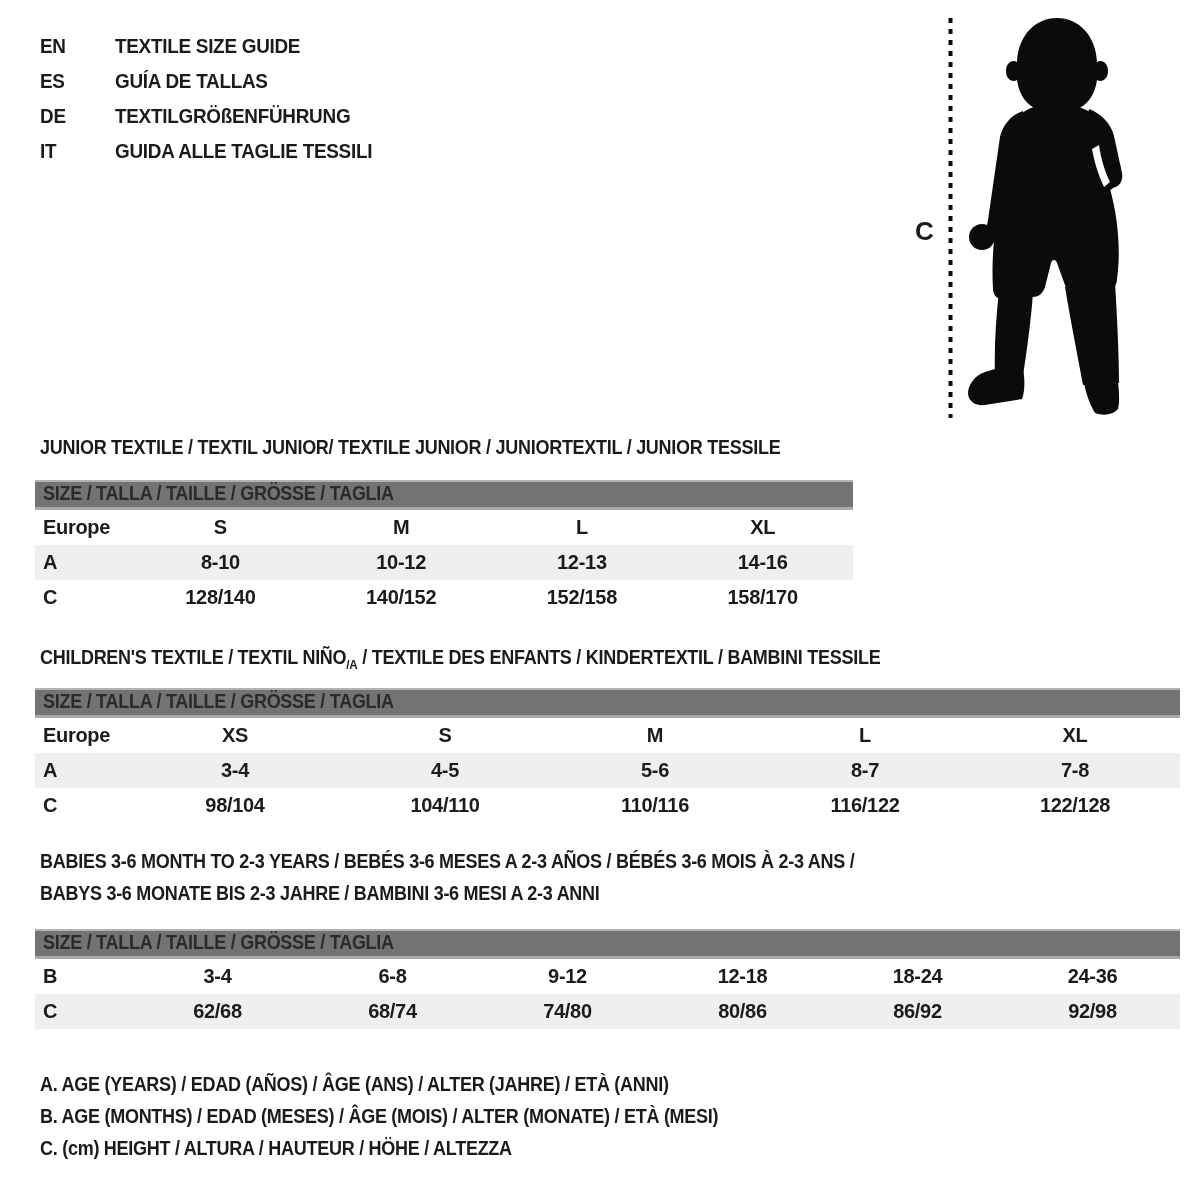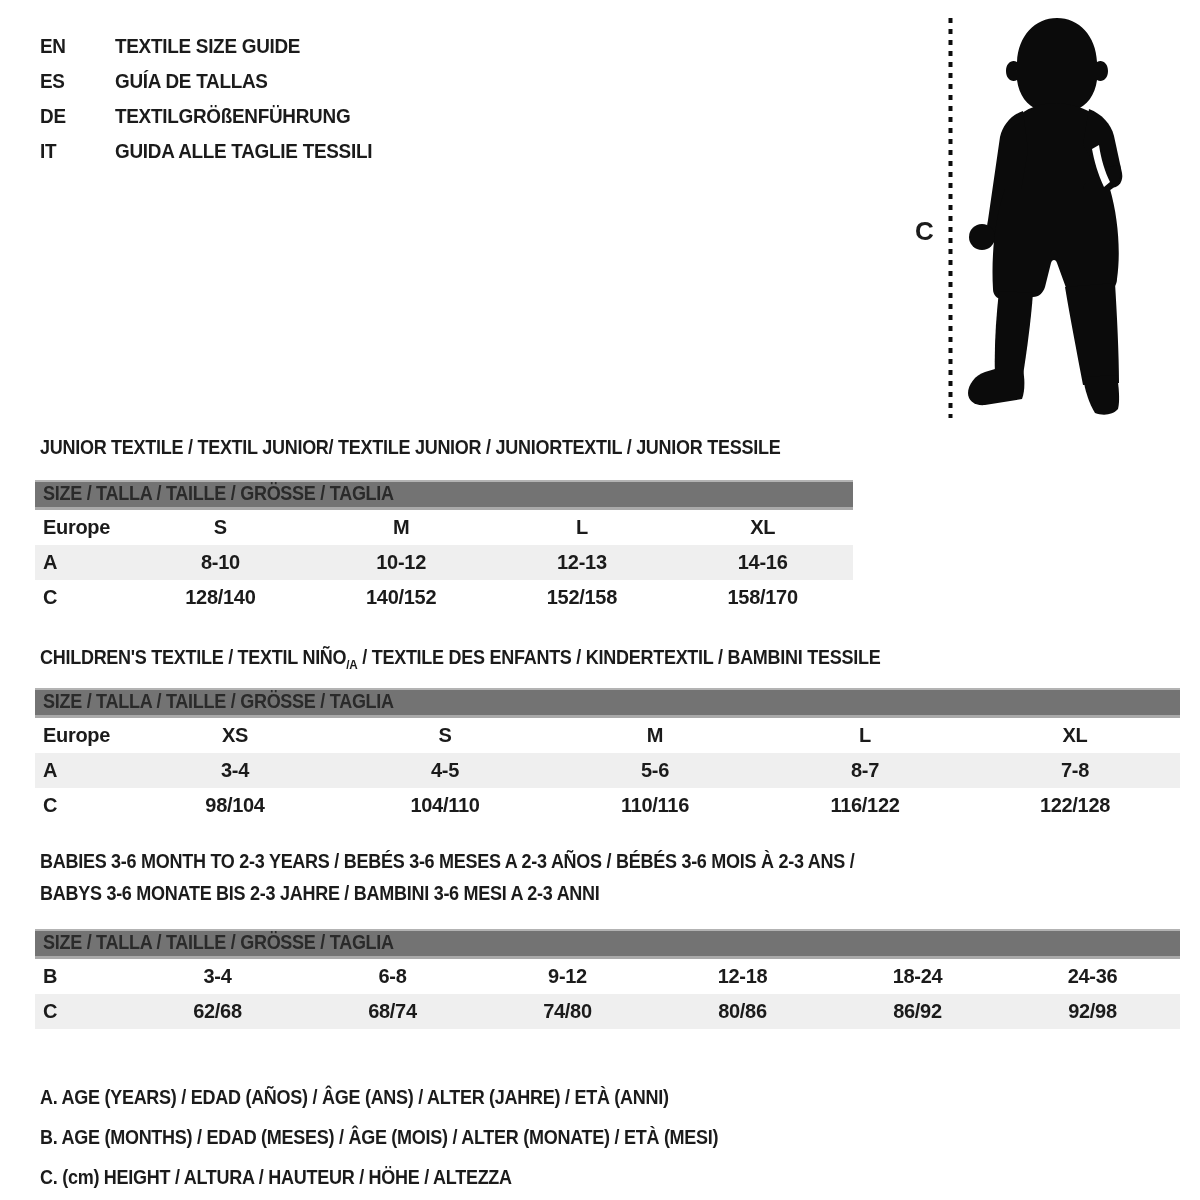--- a/index.html
+++ b/index.html
@@ -41,21 +41,21 @@
     display:flex; align-items:flex-start; padding-left:8px; box-sizing:content-box;
     font-size:20px; font-weight:bold; color:#2a2a2a;
   }
   .trow { display:flex; height:35px; align-items:center; font-size:20px; font-weight:bold; }
   .trow.alt { background:#efefef; }
   .tlabel { width:95px; padding-left:8px; box-sizing:border-box; letter-spacing:-0.3px; }
   .tcell  { flex:1; text-align:center; letter-spacing:-0.3px; }
 
   
   .legend { position:absolute; left:40px; top:1073px; }
-  .legend-line { height:32px; display:flex; align-items:center; font-size:20px; font-weight:bold;margin-top:8px; }
+  .legend-line { height:32px; display:flex; align-items:flex-start; font-size:20px; font-weight:bold; }
 </style>
 </head>
 <body>
 
 <div class="lang-block">
   <div class="lang-row">
     <span class="lang-code cond">EN</span>
     <span class="lang-title cond">TEXTILE SIZE GUIDE</span>
   </div>
   <div class="lang-row">

